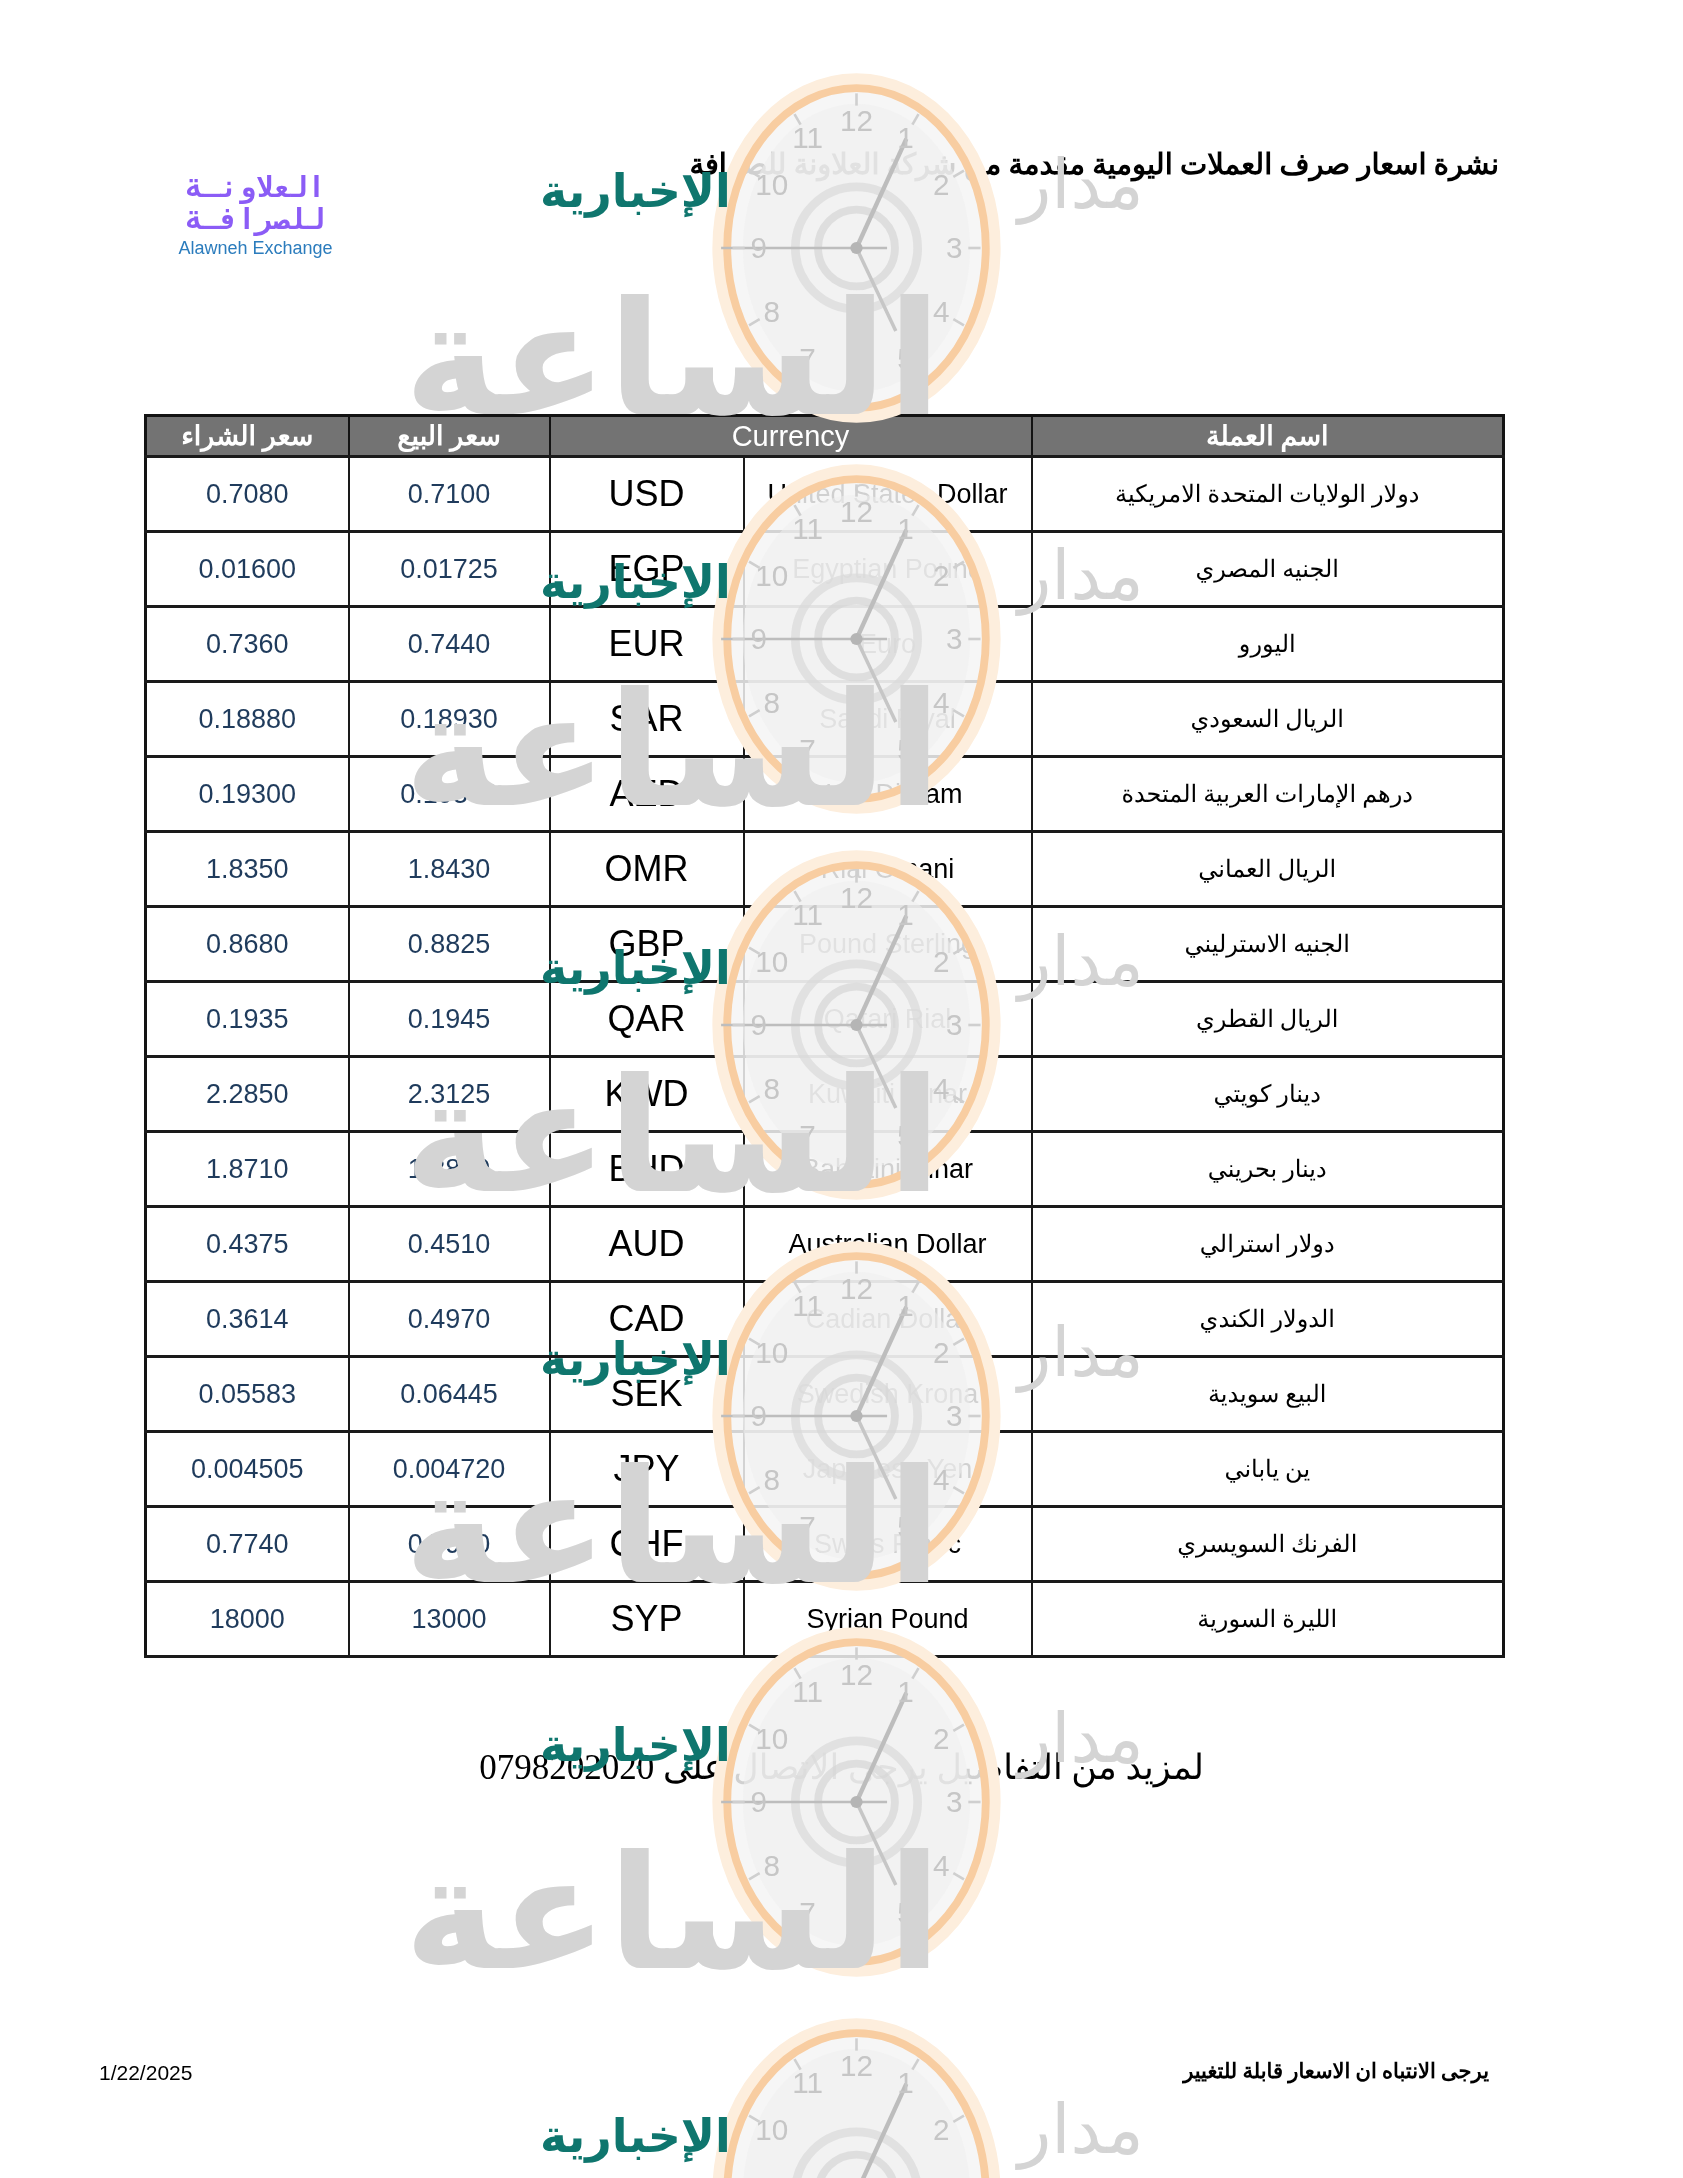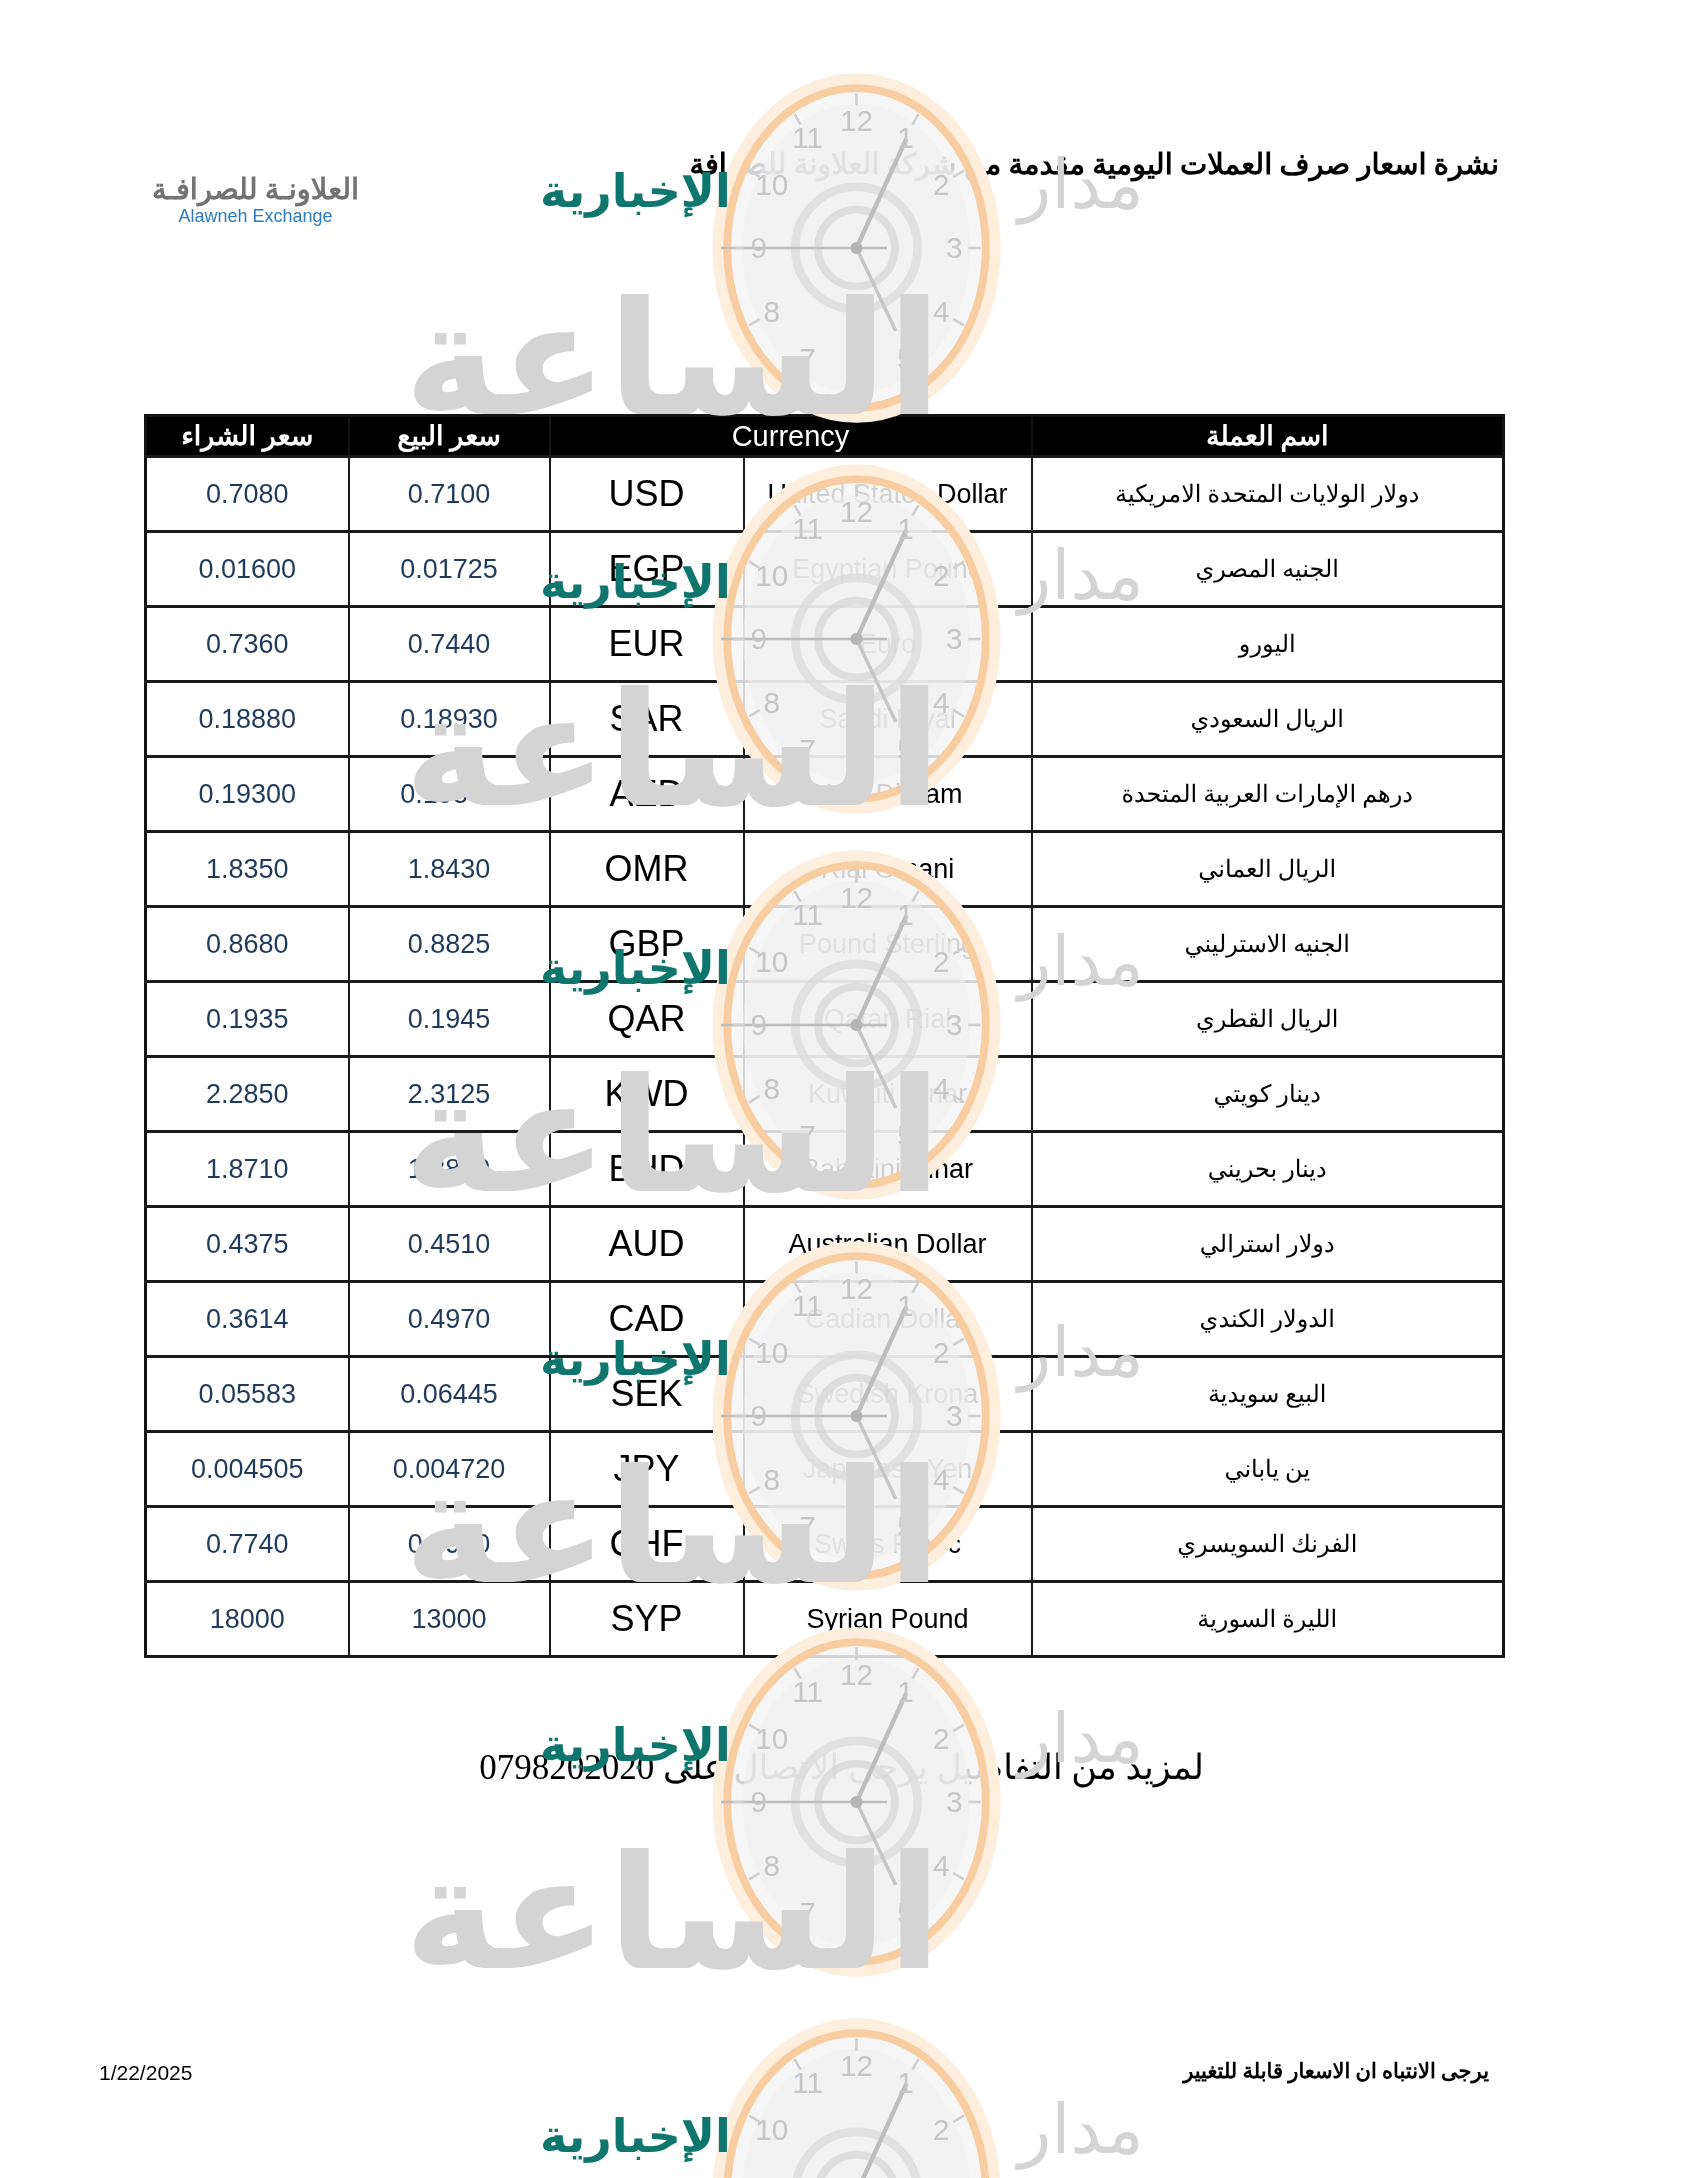--- a/index.html
+++ b/index.html
@@ -4,34 +4,34 @@
 <style>
   html,body{margin:0;padding:0;}
   body{
     width:1683px;height:2178px;position:relative;background:#ffffff;
     overflow:hidden;
     font-family:"Liberation Sans","DejaVu Sans",sans-serif;
     color:#000;
   }
   
   .logo{position:absolute;left:149px;top:174px;width:213px;text-align:center;}
-  .logo-ar{font-family:Liberation Serif, serif;font-weight:bold;
-           font-size:29px;color:#737373;direction:rtl;line-height:1.1;}
+  .logo-ar{font-family:Liberation Mono, monospace;font-weight:bold;
+           font-size:29px;color:#8b5cf6;direction:rtl;line-height:1.1;}
   .logo-en{font-family:"Liberation Sans",sans-serif;font-weight:normal;
            font-size:18px;color:#2b7cbd;line-height:1.15;}
   
   .doc-title{position:absolute;right:184px;top:147px;direction:rtl;
              font-family:"Liberation Serif","DejaVu Serif",serif;
              font-size:29px;font-weight:600;color:#000;}
   
   table.rates{position:absolute;left:144px;top:414px;width:1358px;
               border-collapse:collapse;table-layout:fixed;background:transparent;
               border:3px solid #131313;}
   table.rates th{
-     background:#000000;color:#fff;height:38px;border:2px solid #131313;
+     background:#737373;color:#fff;height:38px;border:2px solid #131313;
      font-family:"Liberation Serif","DejaVu Serif",serif;font-weight:bold;font-size:27px;
      padding:0;}
   table.rates th.h-currency{font-family:"Liberation Sans",sans-serif;font-weight:400;font-size:29px;}
   table.rates td{
      height:72px;border:solid #1a1a1a;border-width:3px 2px;
      text-align:center;vertical-align:middle;padding:0;background:transparent;}
   td.c-buy,td.c-sell{color:#1f3b5c;font-size:27px;font-family:"Liberation Sans",sans-serif;}
   td.c-code{font-size:36px;color:#000;}
   td.c-name{font-size:27px;color:#000;}
   td.c-name-ar{font-size:24px;color:#000;direction:rtl;

